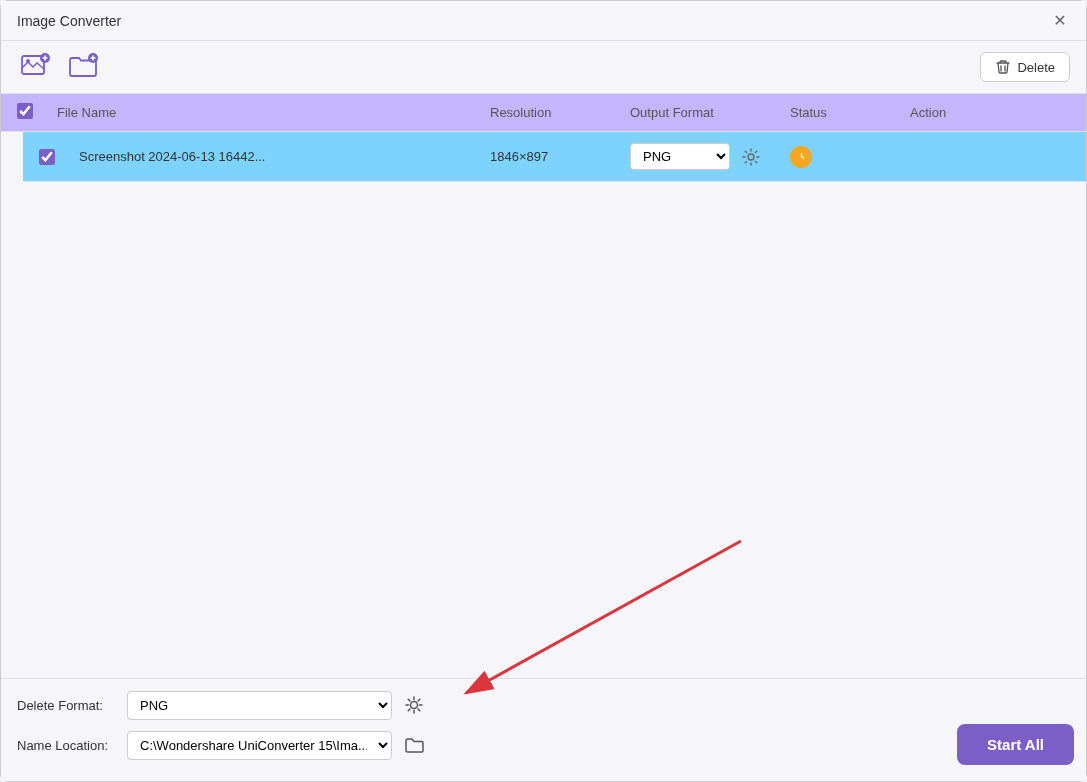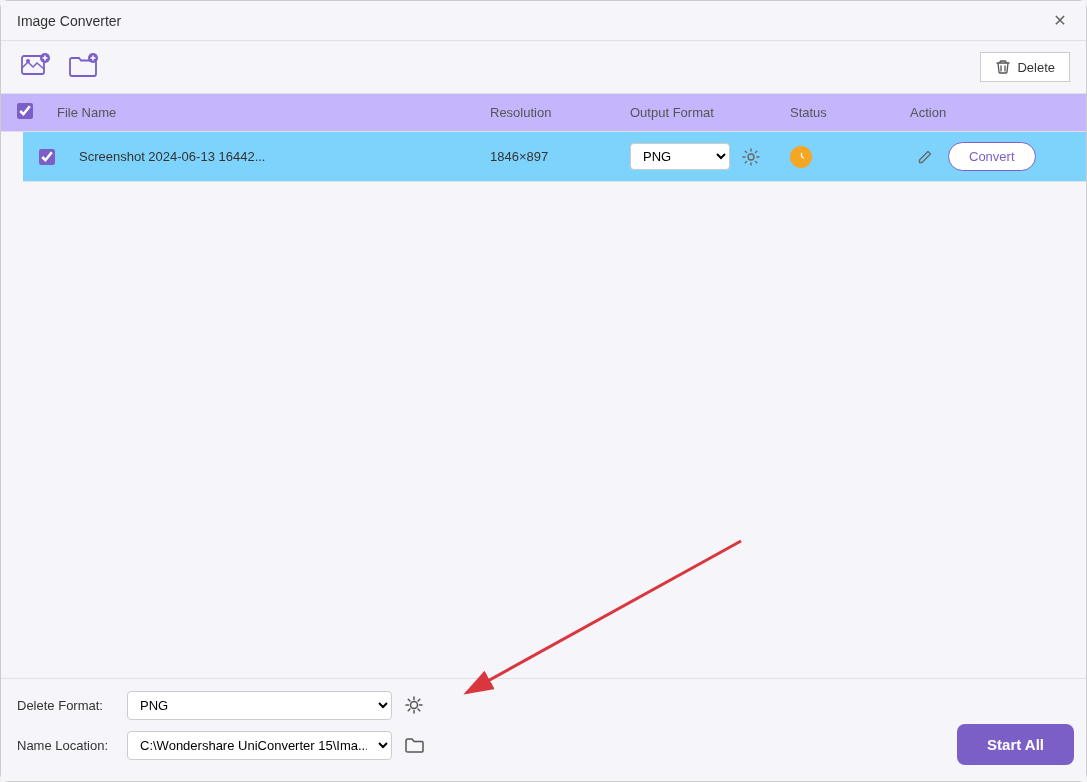--- a/index.html
+++ b/index.html
@@ -77,21 +77,21 @@
       align-items: center;
       justify-content: center;
     }
     .delete-btn {
       display: flex;
       align-items: center;
       gap: 6px;
       padding: 6px 14px;
       background: white;
       border: 1px solid #ccc;
-      border-radius: 0;
+      border-radius: 6px;
       cursor: pointer;
       font-size: 13px;
       color: #333;
     }
     .table-header {
       display: grid;
       grid-template-columns: 40px 1fr 140px 160px 120px 160px;
       align-items: center;
       padding: 0 16px;
       height: 38px;
@@ -326,28 +326,20 @@
       </div>
       <div class="table-row-cell">
         <div class="status-clock">
           <svg width="13" height="13" viewBox="0 0 13 13">
             <circle cx="6.5" cy="6.5" r="5.5" fill="#f5a623"></circle>
             <line x1="6.5" y1="3.5" x2="6.5" y2="6.5" stroke="white" stroke-width="1.3" stroke-linecap="round"></line>
             <line x1="6.5" y1="6.5" x2="8.5" y2="8" stroke="white" stroke-width="1.3" stroke-linecap="round"></line>
           </svg>
         </div>
       </div>
-      <div class="table-row-cell action-cell">
-        <button class="edit-icon-btn">
-          <svg width="16" height="16" viewBox="0 0 16 16">
-            <path d="M11 2.5l2.5 2.5L5 13.5H2.5v-2.5L11 2.5z" fill="none" stroke="#666" stroke-width="1.3" stroke-linejoin="round"></path>
-          </svg>
-        </button>
-        <button class="convert-btn">Convert</button>
-      </div>
     </div>
   </div>
 
   <div style="position:absolute; top:100px; left:0; width:100%; height:620px; pointer-events:none; z-index:10;">
     <svg width="100%" height="100%">
       <defs>
         <marker id="arrowhead" markerWidth="10" markerHeight="7" refX="9" refY="3.5" orient="auto">
           <polygon points="0 0, 10 3.5, 0 7" fill="#d9363e"></polygon>
         </marker>
       </defs>

